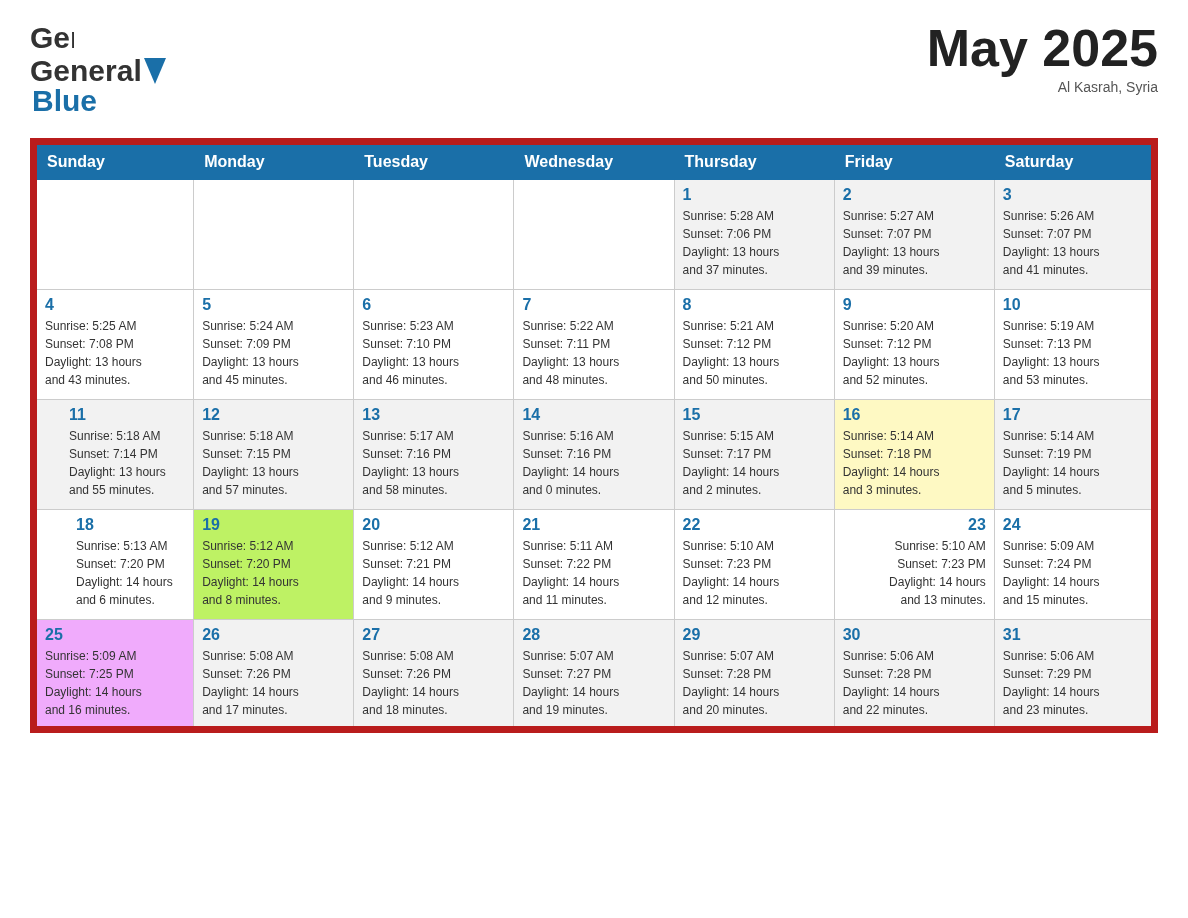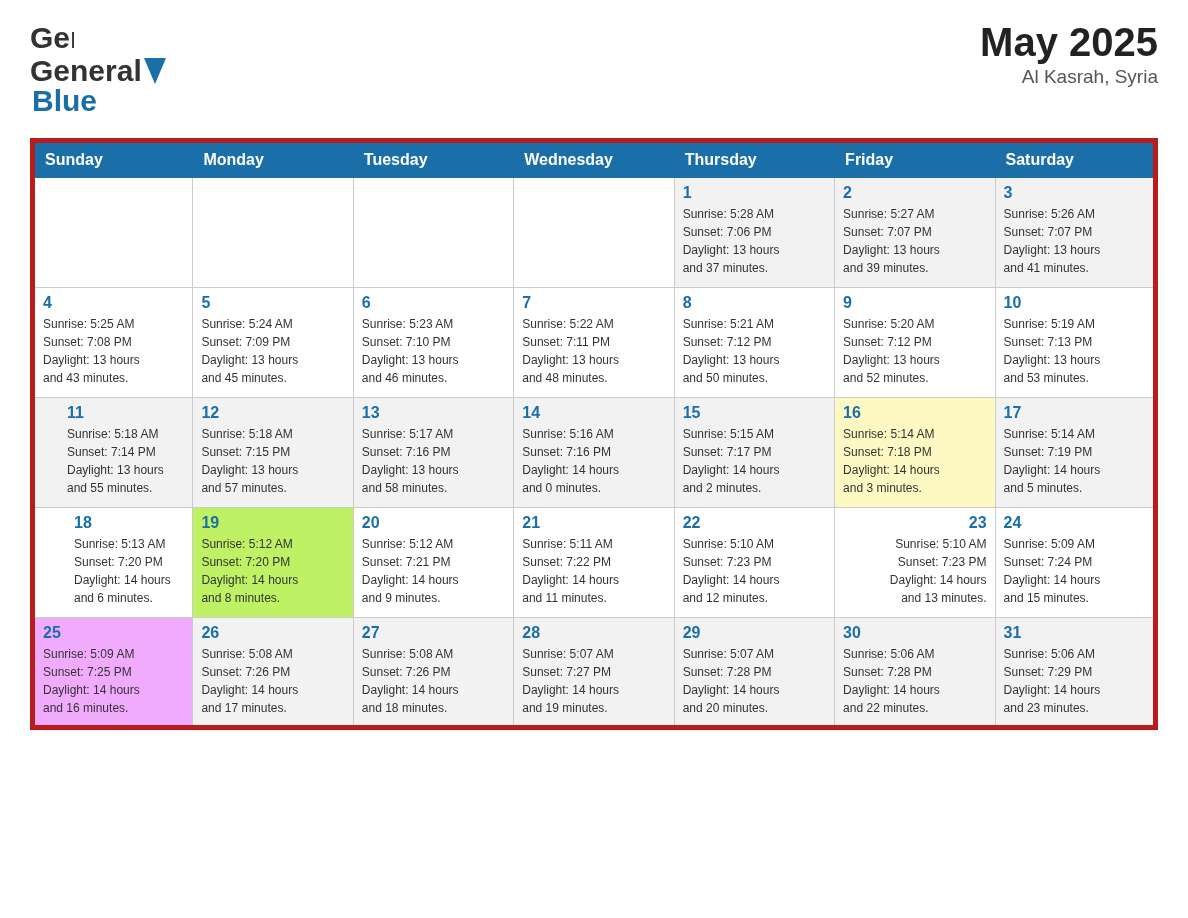--- a/index.html
+++ b/index.html
@@ -19,34 +19,34 @@
     }
     .logo-area {
       display: flex;
       flex-direction: column;
       align-items: flex-start;
     }
     .title-area {
       text-align: right;
     }
     .title-area .month-year {
-      font-size: 40px;
+      font-size: 52px;
       font-weight: bold;
       color: #222;
       line-height: 1.1;
     }
     .title-area .location {
-      font-size: 19px;
+      font-size: 14px;
       color: #555;
       margin-top: 2px;
     }
     .calendar {
       width: 100%;
       border-collapse: collapse;
-      border: 5px solid #b91c1c;
+      border: 7px solid #b91c1c;
     }
     .calendar th {
       background-color: #1a6fa8;
       color: #fff;
       font-size: 16px;
       font-weight: bold;
       padding: 8px 10px;
       text-align: left;
       border: 1px solid #1a6fa8;
     }

